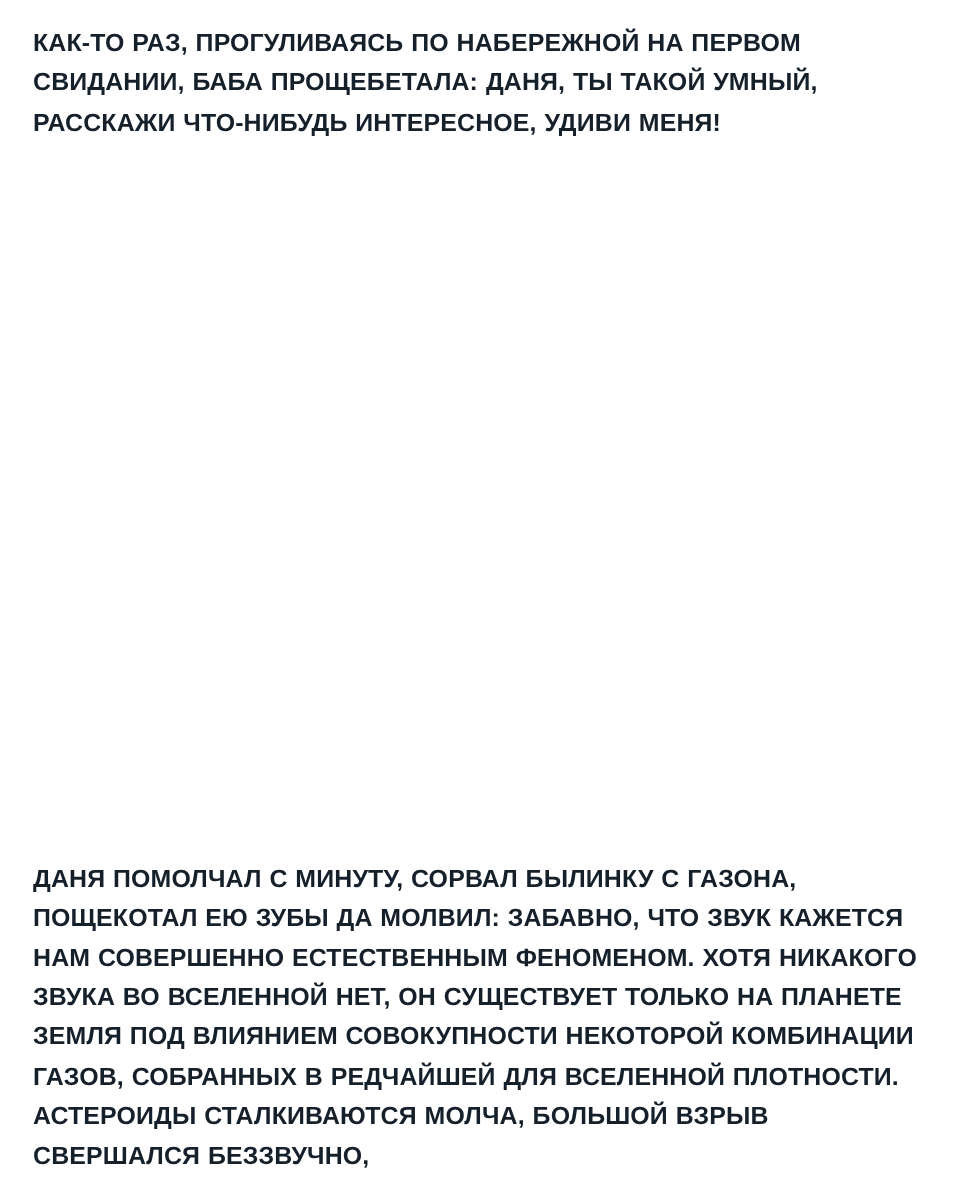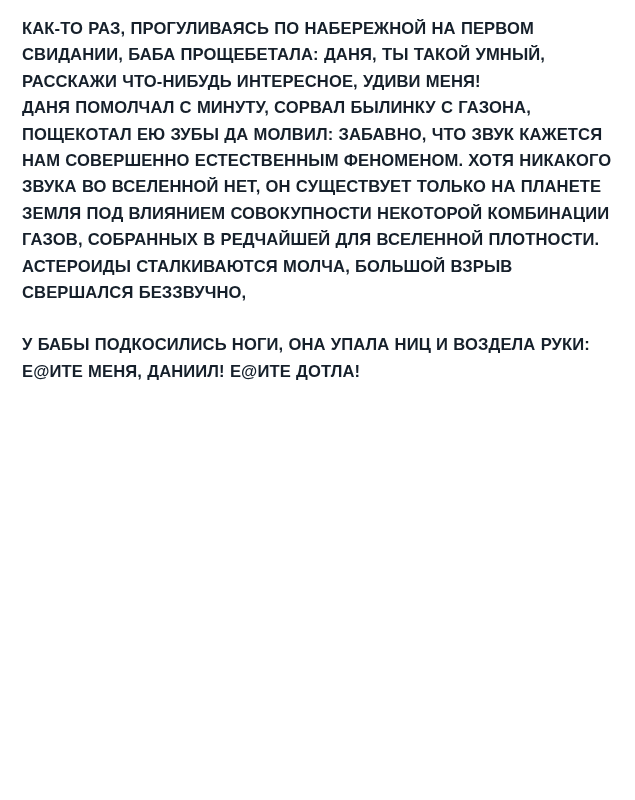--- a/index.html
+++ b/index.html
@@ -11,23 +11,24 @@
     width: 635px;
     height: 800px;
     overflow: hidden;
     font-family: "Liberation Sans", sans-serif;
   }
   .page {
     width: 635px;
     height: 800px;
     background: #ffffff;
     box-sizing: border-box;
-    padding: 16px 22px 0 22px;
+    padding: 16px 22px 16px 22px;
     display: flex;
     flex-direction: column;
+    justify-content: space-between;
   }
   .paragraph {
     color: #16202b;
     font-family: "Liberation Sans", sans-serif;
     font-size: 16.6px;
     line-height: 26.4px;
     letter-spacing: 0.1px;
     font-weight: 600;
     margin: 0;
     text-transform: uppercase;
@@ -38,14 +39,13 @@
   .p-last {
     margin-top: 26px;
   }
 </style>
 </head>
 <body>
 
 <div class="page">
   <p class="paragraph">КАК-ТО РАЗ, ПРОГУЛИВАЯСЬ ПО НАБЕРЕЖНОЙ НА ПЕРВОМ СВИДАНИИ, БАБА ПРОЩЕБЕТАЛА: ДАНЯ, ТЫ ТАКОЙ УМНЫЙ, РАССКАЖИ ЧТО-НИБУДЬ ИНТЕРЕСНОЕ, УДИВИ МЕНЯ!</p>
   <p class="paragraph">ДАНЯ ПОМОЛЧАЛ С МИНУТУ, СОРВАЛ БЫЛИНКУ С ГАЗОНА, ПОЩЕКОТАЛ ЕЮ ЗУБЫ ДА МОЛВИЛ: ЗАБАВНО, ЧТО ЗВУК КАЖЕТСЯ НАМ СОВЕРШЕННО ЕСТЕСТВЕННЫМ ФЕНОМЕНОМ. ХОТЯ НИКАКОГО ЗВУКА ВО ВСЕЛЕННОЙ НЕТ, ОН СУЩЕСТВУЕТ ТОЛЬКО НА ПЛАНЕТЕ ЗЕМЛЯ ПОД ВЛИЯНИЕМ СОВОКУПНОСТИ НЕКОТОРОЙ КОМБИНАЦИИ ГАЗОВ, СОБРАННЫХ В РЕДЧАЙШЕЙ ДЛЯ ВСЕЛЕННОЙ ПЛОТНОСТИ. АСТЕРОИДЫ СТАЛКИВАЮТСЯ МОЛЧА, БОЛЬШОЙ ВЗРЫВ СВЕРШАЛСЯ БЕЗЗВУЧНО,</p>
-  <p class="paragraph p-last">У БАБЫ ПОДКОСИЛИСЬ НОГИ, ОНА УПАЛА НИЦ И ВОЗДЕЛА РУКИ: Е@ИТЕ МЕНЯ, ДАНИИЛ! Е@ИТЕ ДОТЛА!</p>
 </div>
 
 </body></html>

